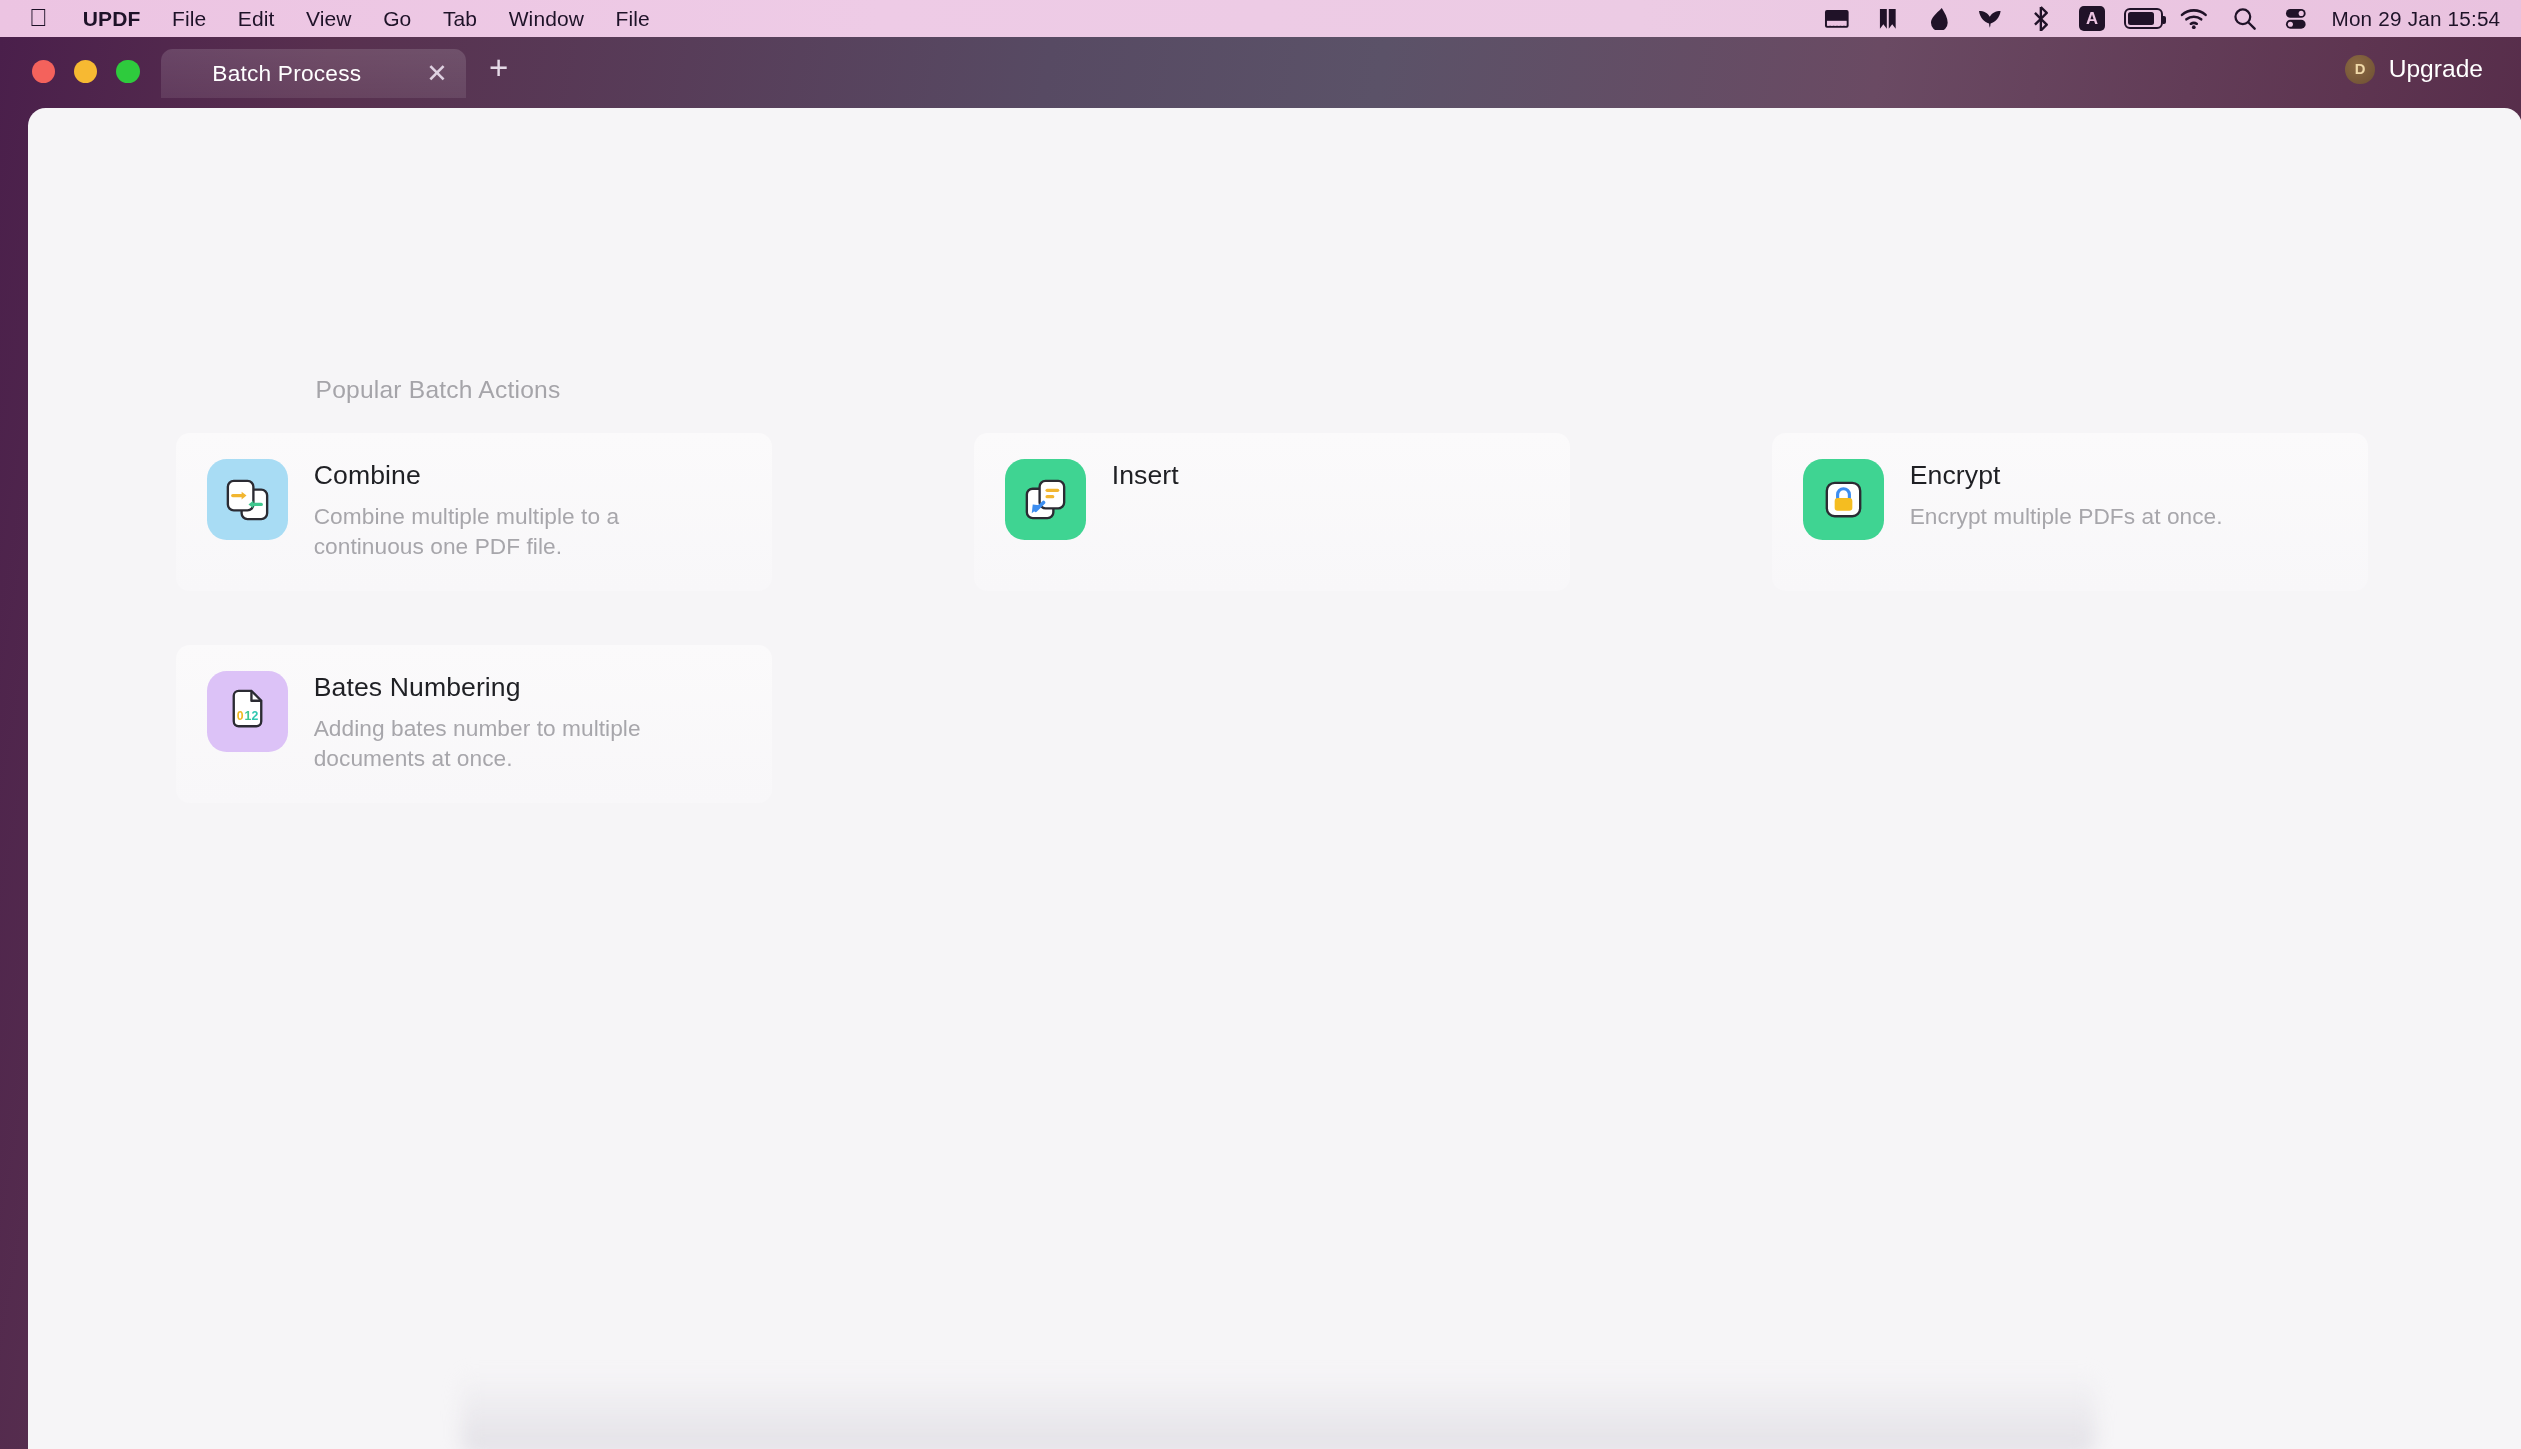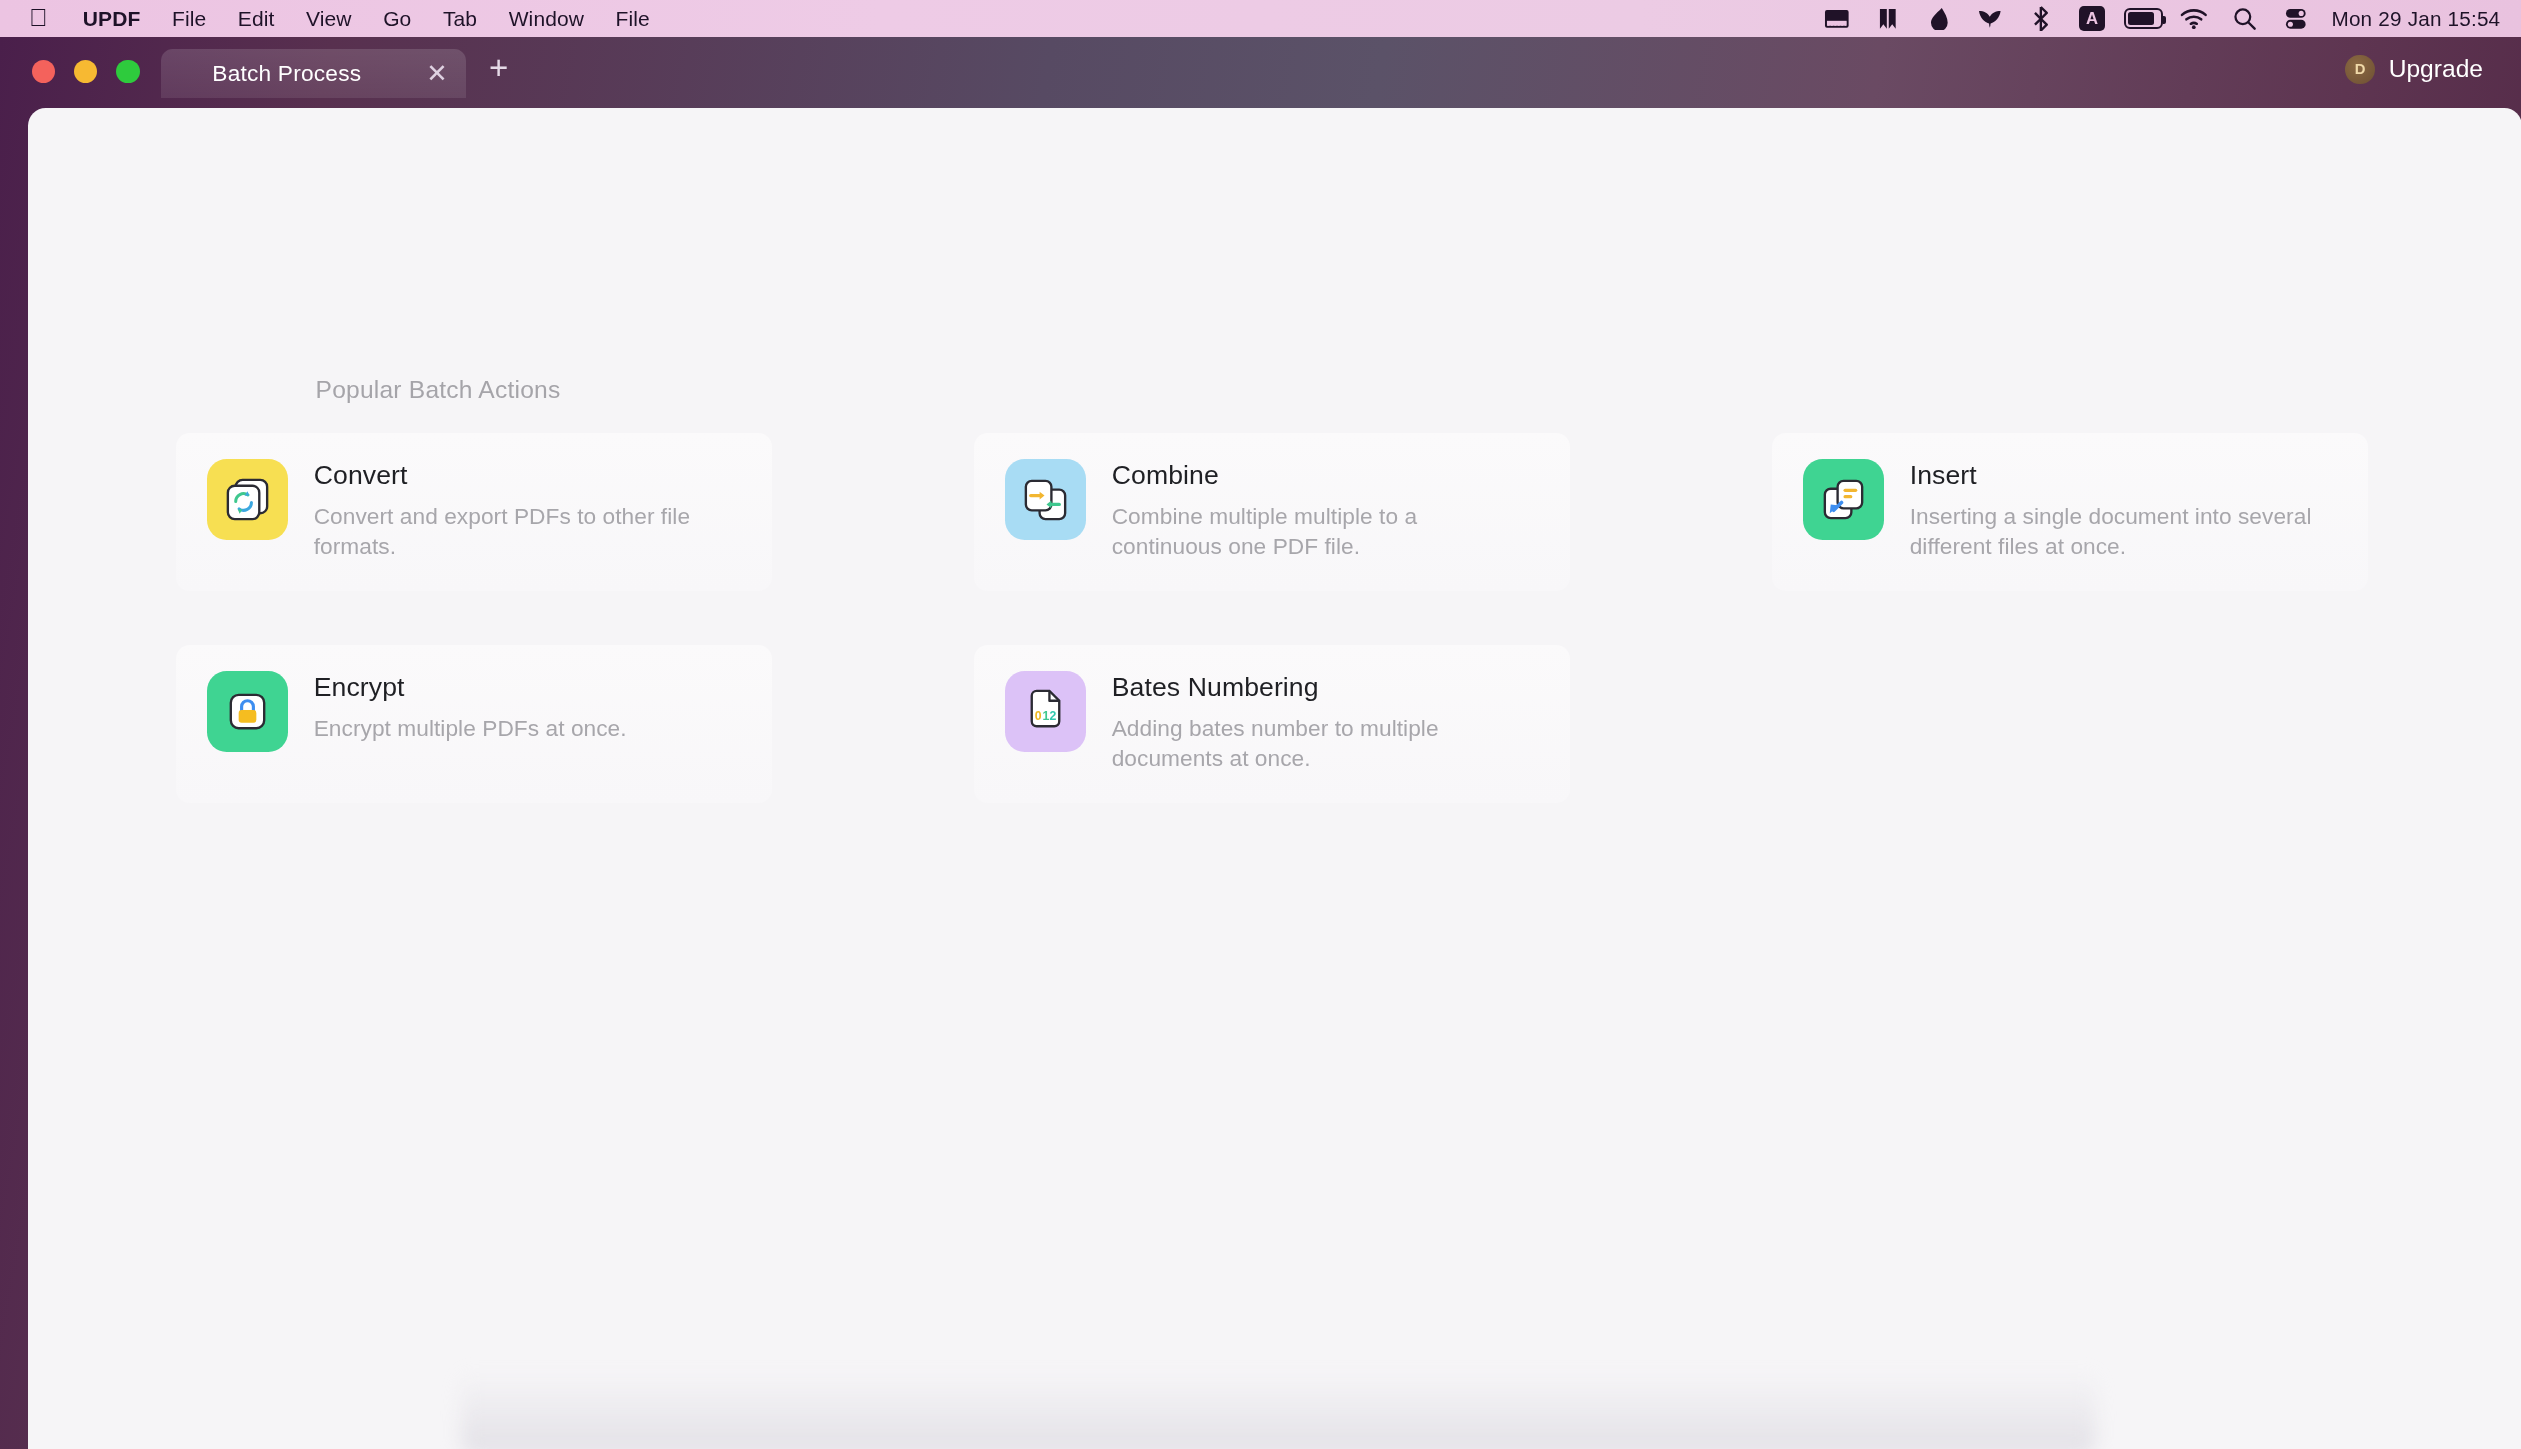--- a/index.html
+++ b/index.html
@@ -245,36 +245,20 @@
       <span class="upg-label">Upgrade</span>
     </div>
   </div>
 
   <div class="content">
 
     <div class="sectiontitle">Popular Batch Actions</div>
 
     <div class="grid">
 
-      <div class="card">
-        <div class="icon-tile" style="background:#f7df52">
-          <svg width="55" height="55" viewBox="0 0 56 56">
-            <rect x="16" y="8" width="32" height="34" rx="7" fill="#fff" stroke="#2b2b33" stroke-width="2.4"></rect>
-            <rect x="8" y="14" width="32" height="34" rx="7" fill="#fff" stroke="#2b2b33" stroke-width="2.4"></rect>
-            <path d="M16 30a8 8 0 0112.5-6.6" fill="none" stroke="#3fc78e" stroke-width="3.1" stroke-linecap="round"></path>
-            <path d="M32 31a8 8 0 01-12.5 6.6" fill="none" stroke="#3ba7e0" stroke-width="3.1" stroke-linecap="round"></path>
-            <path d="M28 19.5l1.8 4.4-4.7.2z" fill="#3ba7e0"></path>
-            <path d="M20 42.5l-1.8-4.4 4.7-.2z" fill="#3fc78e"></path>
-          </svg>
-        </div>
-        <div class="card-text">
-          <div class="card-title">Convert</div>
-          <div class="card-desc">Convert and export PDFs to other file formats.</div>
-        </div>
-      </div>
 
       <div class="card">
         <div class="icon-tile" style="background:#a8dcf4">
           <svg width="55" height="55" viewBox="0 0 56 56">
             <rect x="22" y="18" width="26" height="30" rx="6" fill="#fff" stroke="#2b2b33" stroke-width="2.4"></rect>
             <rect x="8" y="9" width="26" height="30" rx="6" fill="#fff" stroke="#2b2b33" stroke-width="2.4"></rect>
             <path d="M13 24h9" stroke="#f2b630" stroke-width="3.4" stroke-linecap="round"></path>
             <path d="M22 20l5 4-5 4z" fill="#f2b630"></path>
             <path d="M42 33h-8" stroke="#3fc78e" stroke-width="3.4" stroke-linecap="round"></path>
             <path d="M34 29l-5 4 5 4z" fill="#3fc78e"></path>
@@ -292,21 +276,20 @@
             <rect x="9" y="17" width="27" height="30" rx="6" fill="#fff" stroke="#2b2b33" stroke-width="2.4"></rect>
             <rect x="22" y="9" width="25" height="28" rx="6" fill="#fff" stroke="#2b2b33" stroke-width="2.4"></rect>
             <rect x="28" y="17" width="14" height="3.3" rx="1.6" fill="#f2b630"></rect>
             <rect x="28" y="23.5" width="9" height="3.3" rx="1.6" fill="#f2b630"></rect>
             <path d="M26 31l-8 8" stroke="#3d8ef0" stroke-width="3.6" stroke-linecap="round"></path>
             <path d="M14 42l1-9 9 1z" fill="#3d8ef0"></path>
           </svg>
         </div>
         <div class="card-text">
           <div class="card-title">Insert</div>
-          <div class="card-desc">Inserting a single document into several different files at once.</div>
         </div>
       </div>
 
       <div class="card">
         <div class="icon-tile" style="background:#3fd492">
           <svg width="55" height="55" viewBox="0 0 56 56">
             <rect x="11" y="11" width="34" height="34" rx="8" fill="#fff" stroke="#2b2b33" stroke-width="2.4"></rect>
             <path d="M22 27v-4a6 6 0 0112 0v4" fill="none" stroke="#3d8ef0" stroke-width="3.2" stroke-linecap="round"></path>
             <rect x="19" y="26.5" width="18" height="13" rx="3" fill="#f5bd20"></rect>
           </svg>

